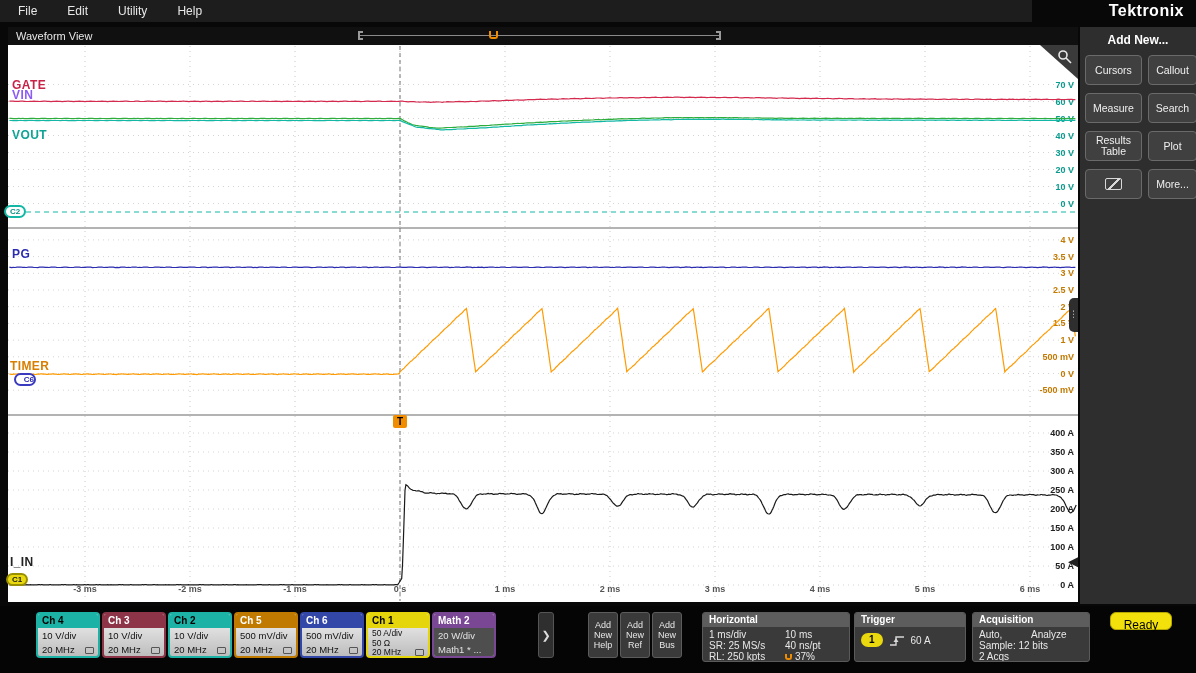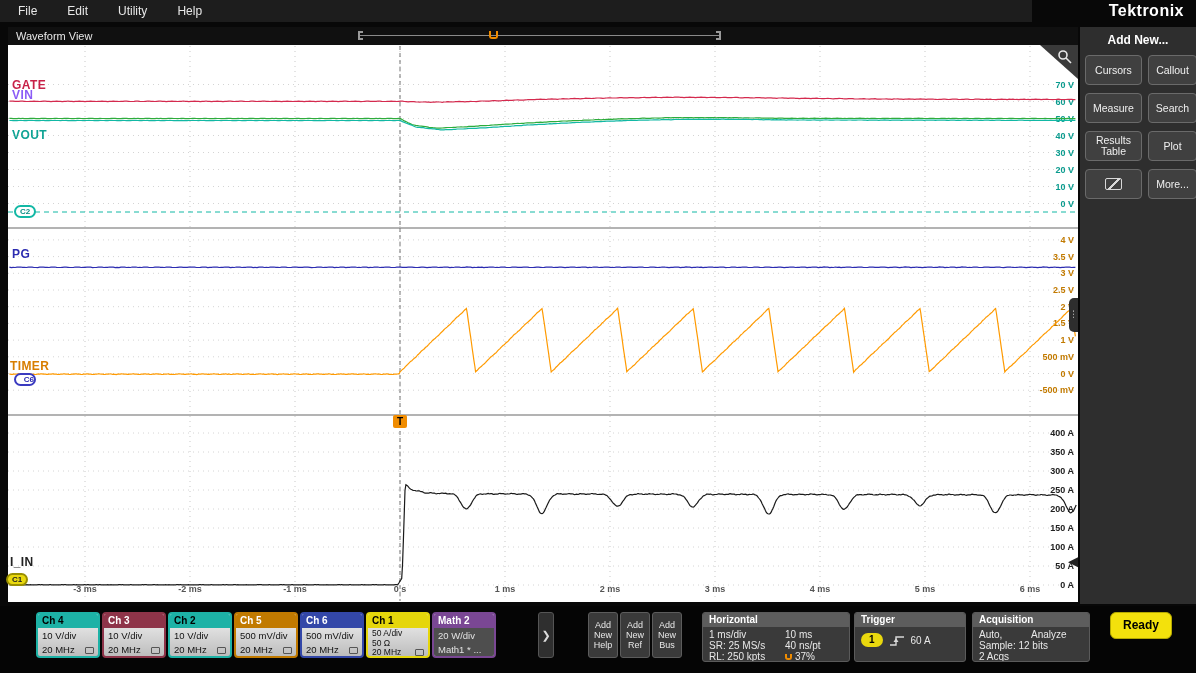--- a/index.html
+++ b/index.html
@@ -68,22 +68,22 @@
   .panel{background:#3a3a3a;border:1px solid #5a5a5a;border-radius:3px;height:50px;flex:none;overflow:hidden;}
   .panel-head{background:#5d5d5d;color:#fff;font-size:10px;font-weight:bold;padding:0 6px;height:14px;line-height:14px;}
   .panel-body{padding:2px 6px;font-size:10px;color:#e8e8e8;line-height:11px;}
   .hrow{display:flex;}
   .hrow .c1{width:76px;flex:none;}
   .withu{display:flex;align-items:center;gap:3px;}
   .withu .uicon{width:7px;height:6px;border-width:2px;}
   #trigbody{display:flex;align-items:center;gap:6px;padding-top:6px;}
   .srcpill{background:#e9d80e;color:#000;font-size:10px;font-weight:bold;border-radius:8px;
            padding:0 8px;height:14px;line-height:14px;}
-  #readybtn{margin-left:20px;width:62px;height:27px;background:#f3e10c;border:1px solid #b5a900;border-radius:6px;
-            color:#000;font-size:12px;font-weight:bold;text-align:center;line-height:25px;flex:none;}
+  #readybtn{margin-left:20px;width:62px;height:18px;background:#f3e10c;border:1px solid #b5a900;border-radius:6px;
+            color:#000;font-size:12px;font-weight:normal;text-align:center;line-height:25px;flex:none;}
 </style>
 </head>
 <body>
 
 <div id="stage">
 
   <div id="menubar">
       <div class="mi">File</div>
       <div class="mi">Edit</div>
       <div class="mi">Utility</div>
@@ -377,16 +377,16 @@
 
     <div id="readybtn">Ready</div>
   </div>
 
 <div class="wavelabel" style="left: 12px; top: 78px; color: rgb(200, 34, 72);">GATE</div>
     <div class="wavelabel" style="left: 12px; top: 88px; color: #8b5cf6;">VIN</div>
     <div class="wavelabel" style="left: 12px; top: 128px; color: rgb(15, 163, 148);">VOUT</div>
     <div class="wavelabel" style="left: 12px; top: 247px; color: rgb(43, 43, 176);">PG</div>
     <div class="wavelabel" style="left: 10px; top: 359px; color: rgb(216, 126, 0);">TIMER</div>
     <div class="wavelabel" style="left: 10px; top: 555px; color: rgb(34, 34, 34);">I_IN</div>
-    <div class="chmarker" style="left: 14px; top: 205px; background: rgb(255, 255, 255); border-color: rgb(18, 184, 165); color: rgb(10, 143, 132);">C2</div>
+    <div class="chmarker" style="left: 4px; top: 205px; background: rgb(255, 255, 255); border-color: rgb(18, 184, 165); color: rgb(10, 143, 132);">C2</div>
     <div class="chmarker" style="left: 14px; top: 373px; background: rgb(255, 255, 255); border-color: rgb(58, 58, 192); color: rgb(43, 43, 176); text-align: right;">C6</div>
     <div class="chmarker" style="left: 6px; top: 573px; background: rgb(233, 216, 14); border-color: rgb(154, 143, 0); color: rgb(34, 34, 34);">C1</div>
   </div>
 
 </body></html>

